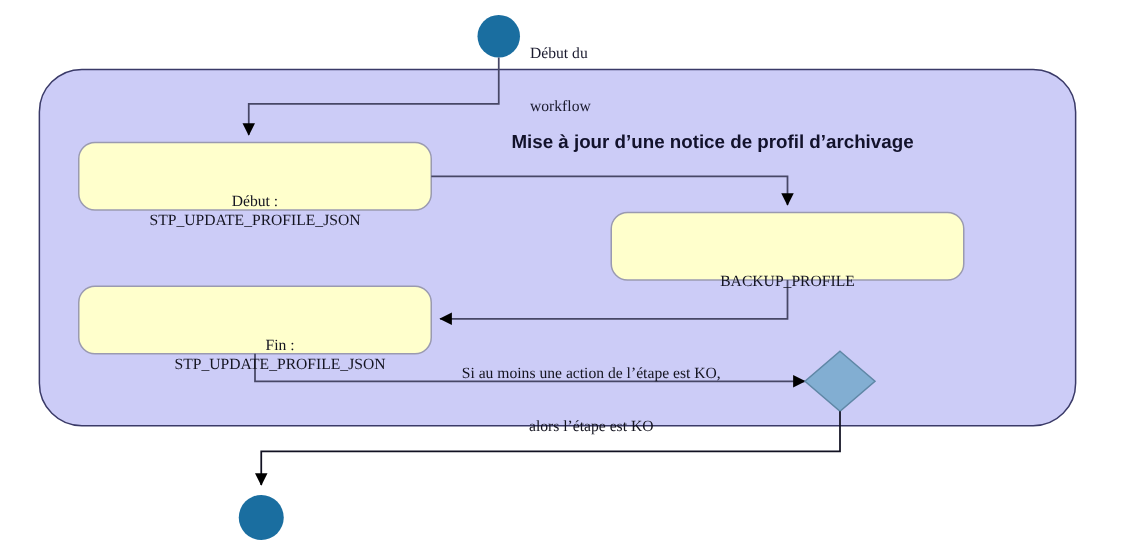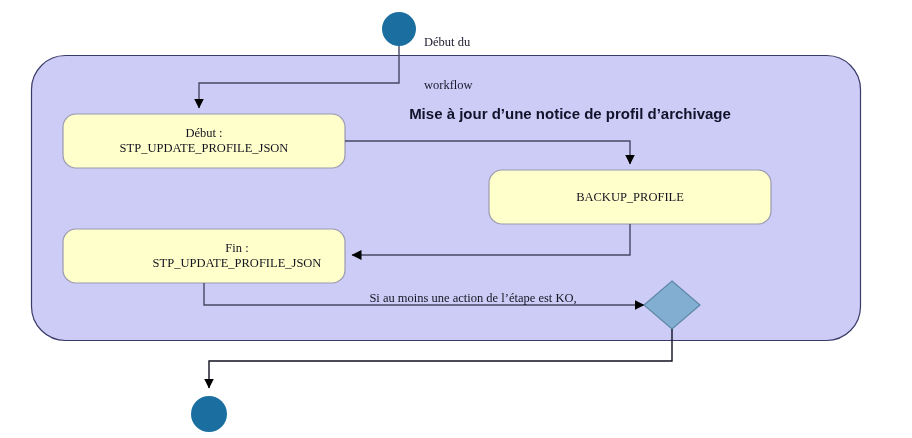--- a/index.html
+++ b/index.html
@@ -48,20 +48,21 @@
   .node-text {
     position: absolute;
     display: flex;
     flex-direction: column;
     align-items: center;
     justify-content: center;
     text-align: center;
     font-size: 12.5px;
     color: #141420;
     pointer-events: none;
+    margin-top: 28px;
   }
   .edge-note {
     left: 348px;
     top: 262px;
     width: 250px;
     font-size: 12.5px;
     text-align: center;
     color: #141420;
   }
   .node-line { display: block; font-family: Liberation Serif, serif; }
@@ -115,22 +116,23 @@
 
   <div class="node-text" style="left:63px; top:114px; width:282px; height:54px;">
     <span class="node-line">Début :</span>
     <span class="node-line">STP_UPDATE_PROFILE_JSON</span>
   </div>
 
   <div class="node-text" style="left:489px; top:170px; width:282px; height:54px;">
     <span class="node-line">BACKUP_PROFILE</span>
   </div>
 
-  <div class="node-text" style="left:74px; top:229px; width:326px; height:54px;">
+  <div class="node-text" style="left:61px; top:229px; width:326px; height:54px;">
     <span class="node-line">Fin :</span>
     <span class="node-line">STP_UPDATE_PROFILE_JSON</span>
   </div>
 
   <div class="label edge-note">
     <span class="node-line">Si au moins une action de l’étape est KO,</span>
+    <span class="node-line">alors l’étape est KO</span>
   </div>
 
 </div>
 
 </body></html>

